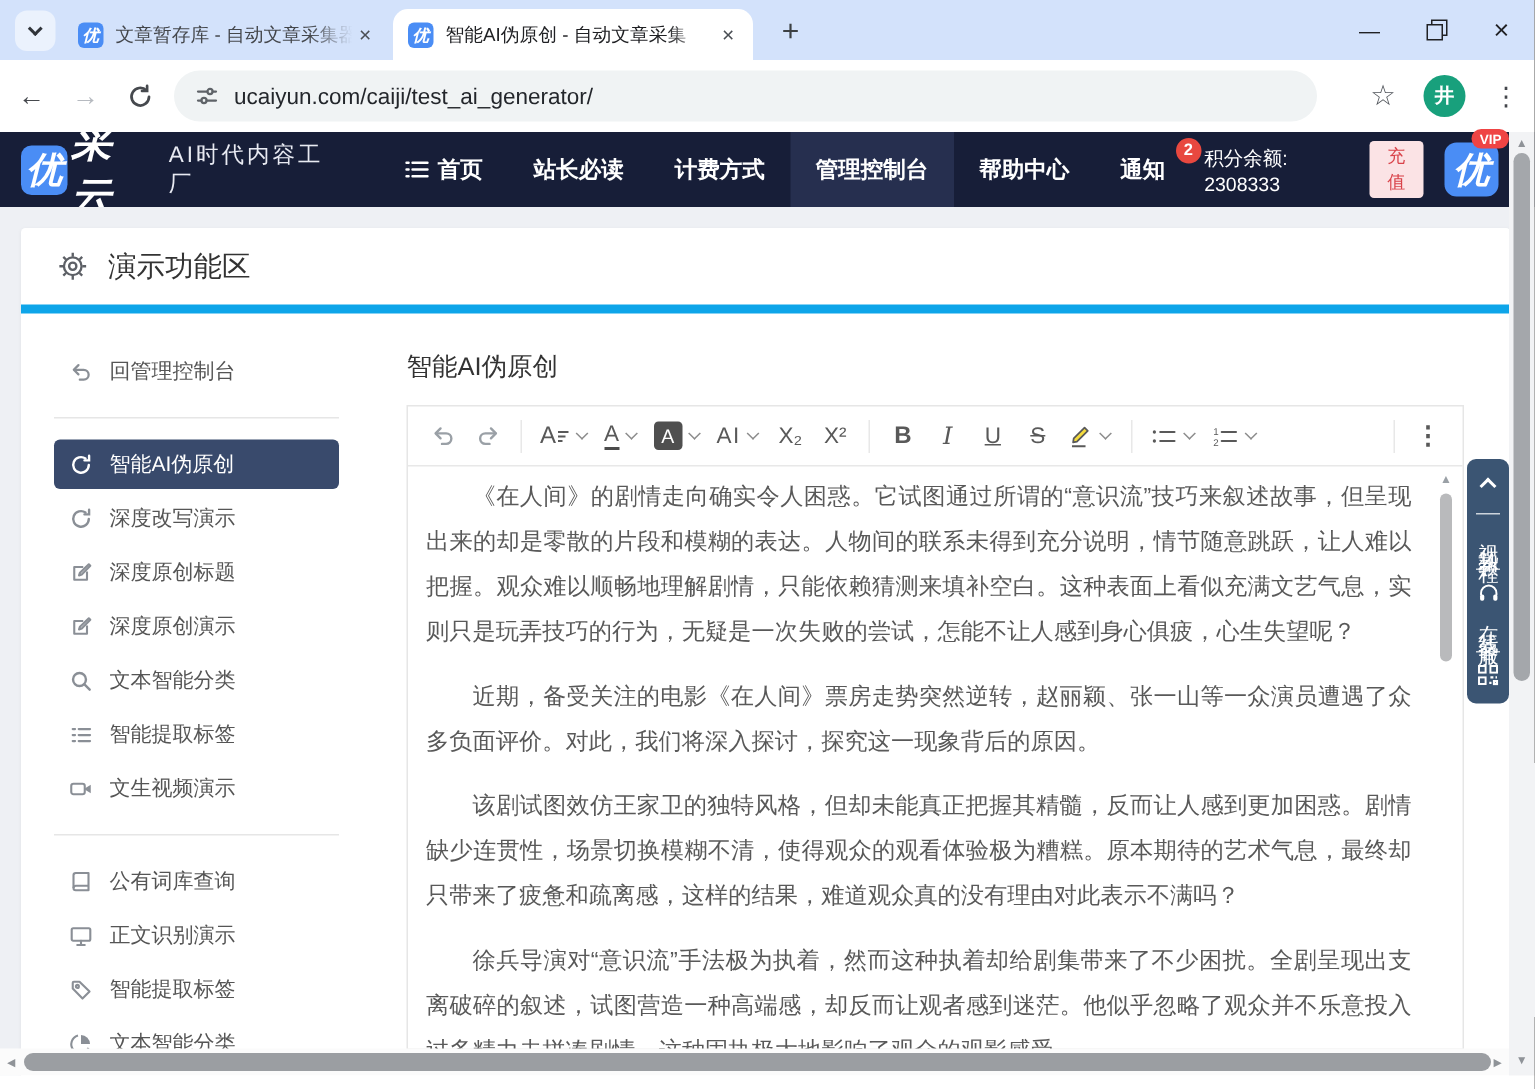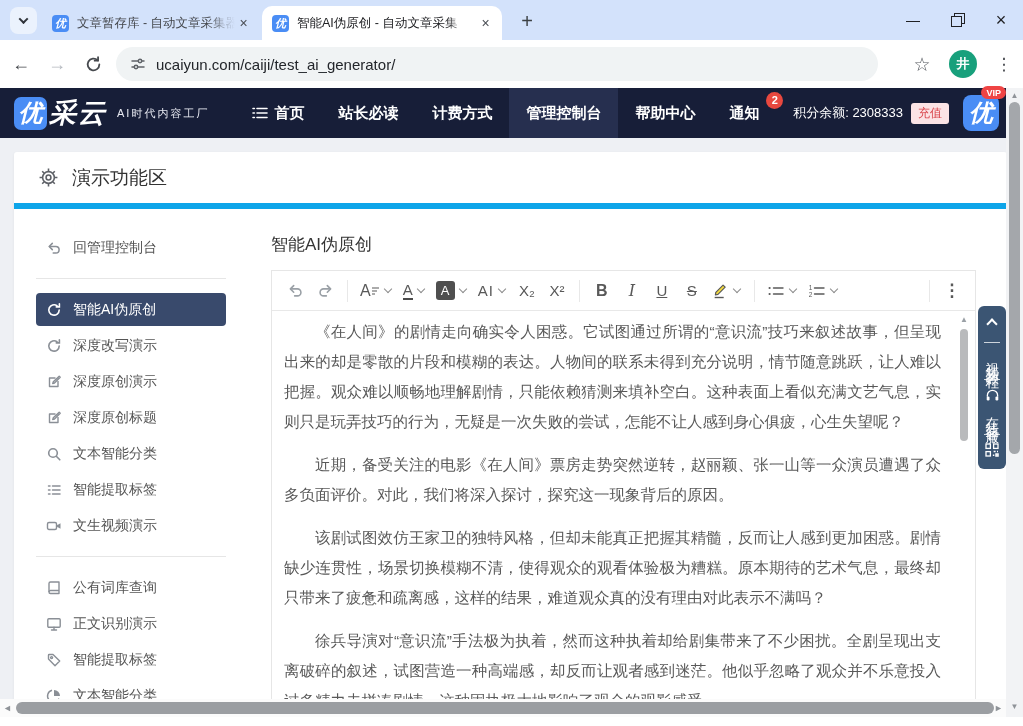--- a/index.html
+++ b/index.html
@@ -33,21 +33,21 @@
   .right-icons { display:flex; align-items:center; margin-left:auto; margin-right:6px; }
   .star-btn { width:30px; height:30px; border:none; background:transparent; font-size:19px; color:#51555b; cursor:pointer; }
   .profile-btn { width:28px; height:28px; border-radius:50%; border:none; background:#18a07c; color:#fff; font-size:13px; font-weight:bold; cursor:pointer; margin:0 14px 0 12px; }
   .dots-btn { width:26px; height:30px; border:none; background:transparent; font-size:17px; color:#43464b; cursor:pointer; }
 
   
   .navbar { position:absolute; left:0; top:88px; width:1023px; height:50px; background:#171e38; display:flex; align-items:center; color:#fff; }
   .logo-wrap { display:flex; align-items:center; margin-left:14px; cursor:pointer; }
   .logo-badge { width:33px; height:33px; border-radius:7px; background:#4a8df5; color:#fff; font:italic bold 24px "DejaVu Serif",serif; display:flex; align-items:center; justify-content:center; }
   .logo-text { font:italic bold 27px "DejaVu Serif",serif; letter-spacing:2px; margin-left:2px; }
-  .tagline { font-size:11px; letter-spacing:2px; margin-left:10px; color:#e8eaf2; }
+  .tagline { font-size:15px; letter-spacing:2px; margin-left:10px; color:#e8eaf2; }
   .menu { display:flex; height:50px; margin-left:26px; }
   .menu-item { position:relative; height:50px; display:flex; align-items:center; padding:0 17px; font-size:15px; font-weight:bold; cursor:pointer; white-space:nowrap; }
   .menu-item.active { background:#262f4f; }
   .mi-list-icon { width:16px; height:12px; margin-right:6px; }
   .noti-badge { position:absolute; top:4px; right:2px; min-width:17px; height:17px; border-radius:9px; background:#e8483f; color:#fff; font-size:11px; font-weight:bold; line-height:17px; text-align:center; padding:0 4px; }
   .nav-right { display:flex; align-items:center; margin-left:auto; margin-right:24px; }
   .balance { font-size:13px; color:#fff; }
   .recharge-btn { margin-left:8px; background:#fbe3e5; color:#d9434a; border:none; border-radius:3px; font-size:12px; padding:2px 7px; cursor:pointer; }
   .nav-avatar { position:relative; width:36px; height:36px; margin-left:14px; cursor:pointer; }
   .nav-avatar .face { width:36px; height:36px; border-radius:8px; background:#4a8df5; color:#fff; font:italic bold 24px "DejaVu Serif",serif; display:flex; align-items:center; justify-content:center; }
@@ -234,28 +234,28 @@
                 <path d="M13.2 8A5.2 5.2 0 1 1 11 3.7"></path>
                 <path d="M13.4 1.8v3.1h-3.1" fill="none"></path>
               </svg>
             <span>深度改写演示</span>
           </div>
           <div class="side-item">
             <svg class="si" width="16" height="16" viewBox="0 0 16 16" fill="none" stroke="currentColor" stroke-width="1.4" stroke-linejoin="round">
                 <path d="M9.5 4H3.5v8.5H12V7"></path>
                 <path d="M13.2 2.2l1 1L8.5 9l-1.8.6L7.3 7.8z"></path>
               </svg>
-            <span>深度原创演示</span>
+            <span>深度原创标题</span>
           </div>
           <div class="side-item">
             <svg class="si" width="16" height="16" viewBox="0 0 16 16" fill="none" stroke="currentColor" stroke-width="1.4" stroke-linejoin="round">
                 <path d="M9.5 4H3.5v8.5H12V7"></path>
                 <path d="M13.2 2.2l1 1L8.5 9l-1.8.6L7.3 7.8z"></path>
               </svg>
-            <span>深度原创标题</span>
+            <span>深度原创演示</span>
           </div>
           <div class="side-item">
             <svg class="si" width="16" height="16" viewBox="0 0 16 16" fill="none" stroke="currentColor" stroke-width="1.6" stroke-linecap="round">
                 <circle cx="7" cy="7" r="4.3"></circle>
                 <path d="M10.3 10.3 13.8 13.8"></path>
               </svg>
             <span>文本智能分类</span>
           </div>
           <div class="side-item">
             <svg class="si" width="16" height="16" viewBox="0 0 16 16" fill="none" stroke="currentColor" stroke-width="1.5" stroke-linecap="round">

